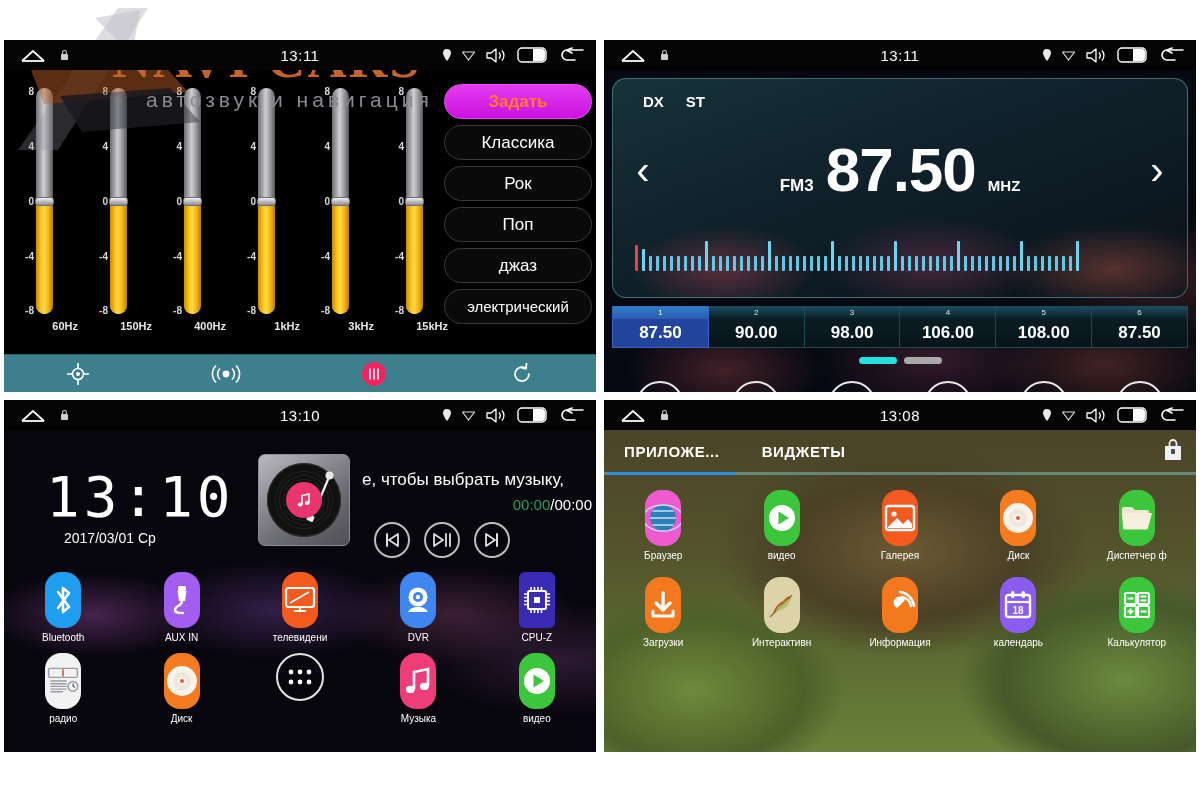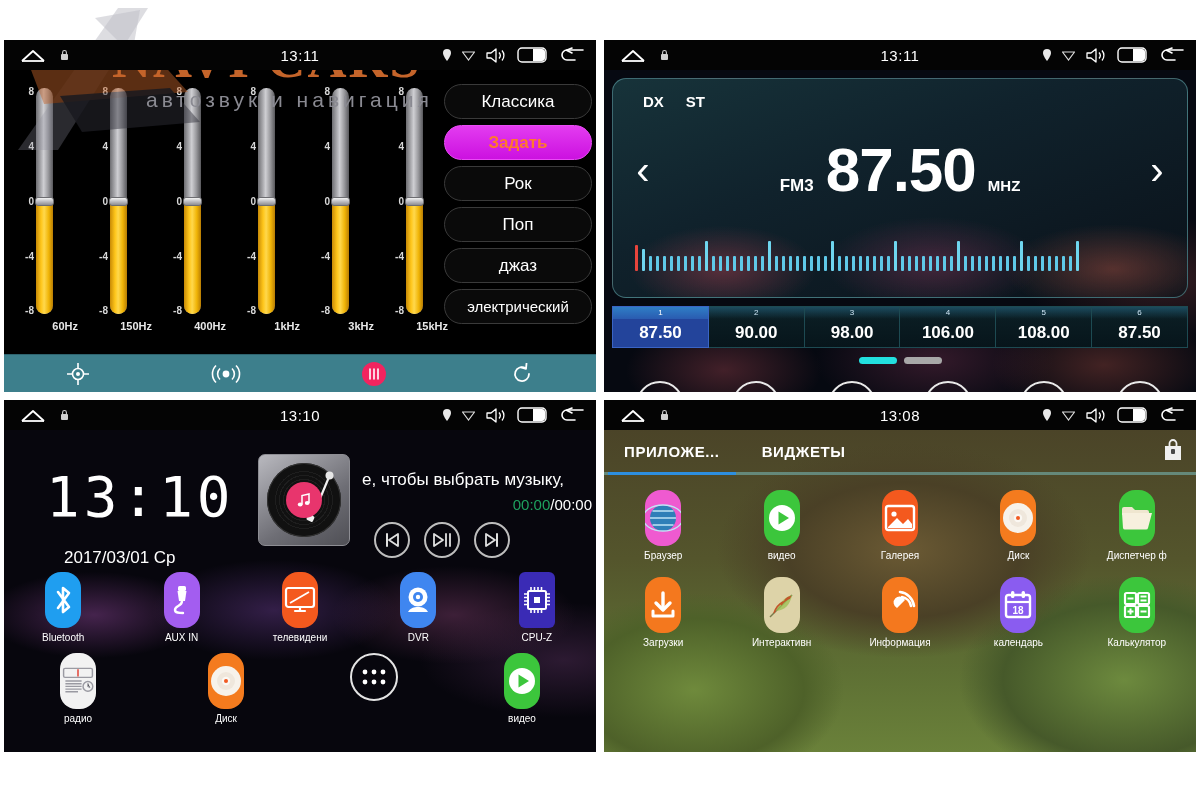--- a/index.html
+++ b/index.html
@@ -154,21 +154,21 @@
   .home-body {
     position: absolute; left: 0; top: 30px; right: 0; bottom: 0;
     background:
       radial-gradient(150px 60px at 90px 185px, rgba(120,60,130,.55), transparent 72%),
       radial-gradient(170px 70px at 270px 180px, rgba(95,55,130,.50), transparent 72%),
       radial-gradient(170px 68px at 450px 185px, rgba(110,55,95,.52), transparent 72%),
       radial-gradient(200px 80px at 560px 230px, rgba(90,50,95,.45), transparent 72%),
       #07060d;
   }
   .clock-big { position: absolute; left: 42px; top: 34px; color: #fff; font-size: 56px; font-weight: 300; letter-spacing: 4px; font-family: "DejaVu Sans Mono", monospace; }
-  .clock-date { position: absolute; left: 60px; top: 100px; color: #fff; font-size: 17px; margin-top: 18px; }
+  .clock-date { position: absolute; left: 60px; top: 100px; color: #fff; font-size: 14px; }
   .vinyl-box {
     position: absolute; left: 254px; top: 24px; width: 92px; height: 92px;
     border-radius: 7px; border: 1px solid #8d8d93;
     background: linear-gradient(145deg,#b9b9bf,#6e6e75 60%,#4f4f55);
     display: flex; align-items: center; justify-content: center;
   }
   .vinyl {
     width: 74px; height: 74px; border-radius: 50%;
     background: radial-gradient(circle at 50% 50%, #1d1d1d 0 30%, #111 30% 100%);
     box-shadow: inset 0 0 0 1px #333; position: relative;
@@ -371,22 +371,22 @@
           </div>
           <div class="eq-track">
             <div class="eq-fill" style="height:113px"></div>
             <div class="eq-thumb" style="top:109px"></div>
           </div>
           <div class="eq-freq">15kHz</div>
         </div>
       </div>
 
       <div class="eq-presets">
+        <div class="preset active">Задать</div>
         <div class="preset">Классика</div>
-        <div class="preset active">Задать</div>
         <div class="preset">Рок</div>
         <div class="preset">Поп</div>
         <div class="preset">джаз</div>
         <div class="preset wide">электрический</div>
       </div>
     </div>
 
     <div class="eq-toolbar">
       <div class="eq-tb-item">
         <svg width="22" height="22" viewBox="0 0 22 22">
@@ -799,20 +799,30 @@
               <svg width="26" height="18" viewBox="0 0 26 18">
                   <circle cx="4" cy="4" r="2.4" fill="#fff"></circle>
                   <circle cx="13" cy="4" r="2.4" fill="#fff"></circle>
                   <circle cx="22" cy="4" r="2.4" fill="#fff"></circle>
                   <circle cx="4" cy="14" r="2.4" fill="#fff"></circle>
                   <circle cx="13" cy="14" r="2.4" fill="#fff"></circle>
                   <circle cx="22" cy="14" r="2.4" fill="#fff"></circle>
                 </svg>
             </span>
             <span class="app-lbl"></span>
+          </div>
+          <div class="appcell">
+            <span class="icon-sq" style="background:#ef3d79">
+              <svg width="32" height="32" viewBox="0 0 32 32">
+                  <path d="M12 24V7l14-3v17" fill="none" stroke="#fff" stroke-width="2.6"></path>
+                  <ellipse cx="8.4" cy="24.4" rx="4.4" ry="3.6" fill="#fff"></ellipse>
+                  <ellipse cx="22.4" cy="21.4" rx="4.4" ry="3.6" fill="#fff"></ellipse>
+                </svg>
+            </span>
+            <span class="app-lbl">Музыка</span>
           </div>
           <div class="appcell">
             <span class="icon-sq" style="background:#3cc63c">
               <svg width="36" height="36" viewBox="0 0 36 36">
                   <circle cx="18" cy="18" r="13" fill="#fff"></circle>
                   <path d="M14.5 11.5 L25 18 L14.5 24.5 Z" fill="#3cc63c"></path>
                 </svg>
             </span>
             <span class="app-lbl">видео</span>
           </div>

